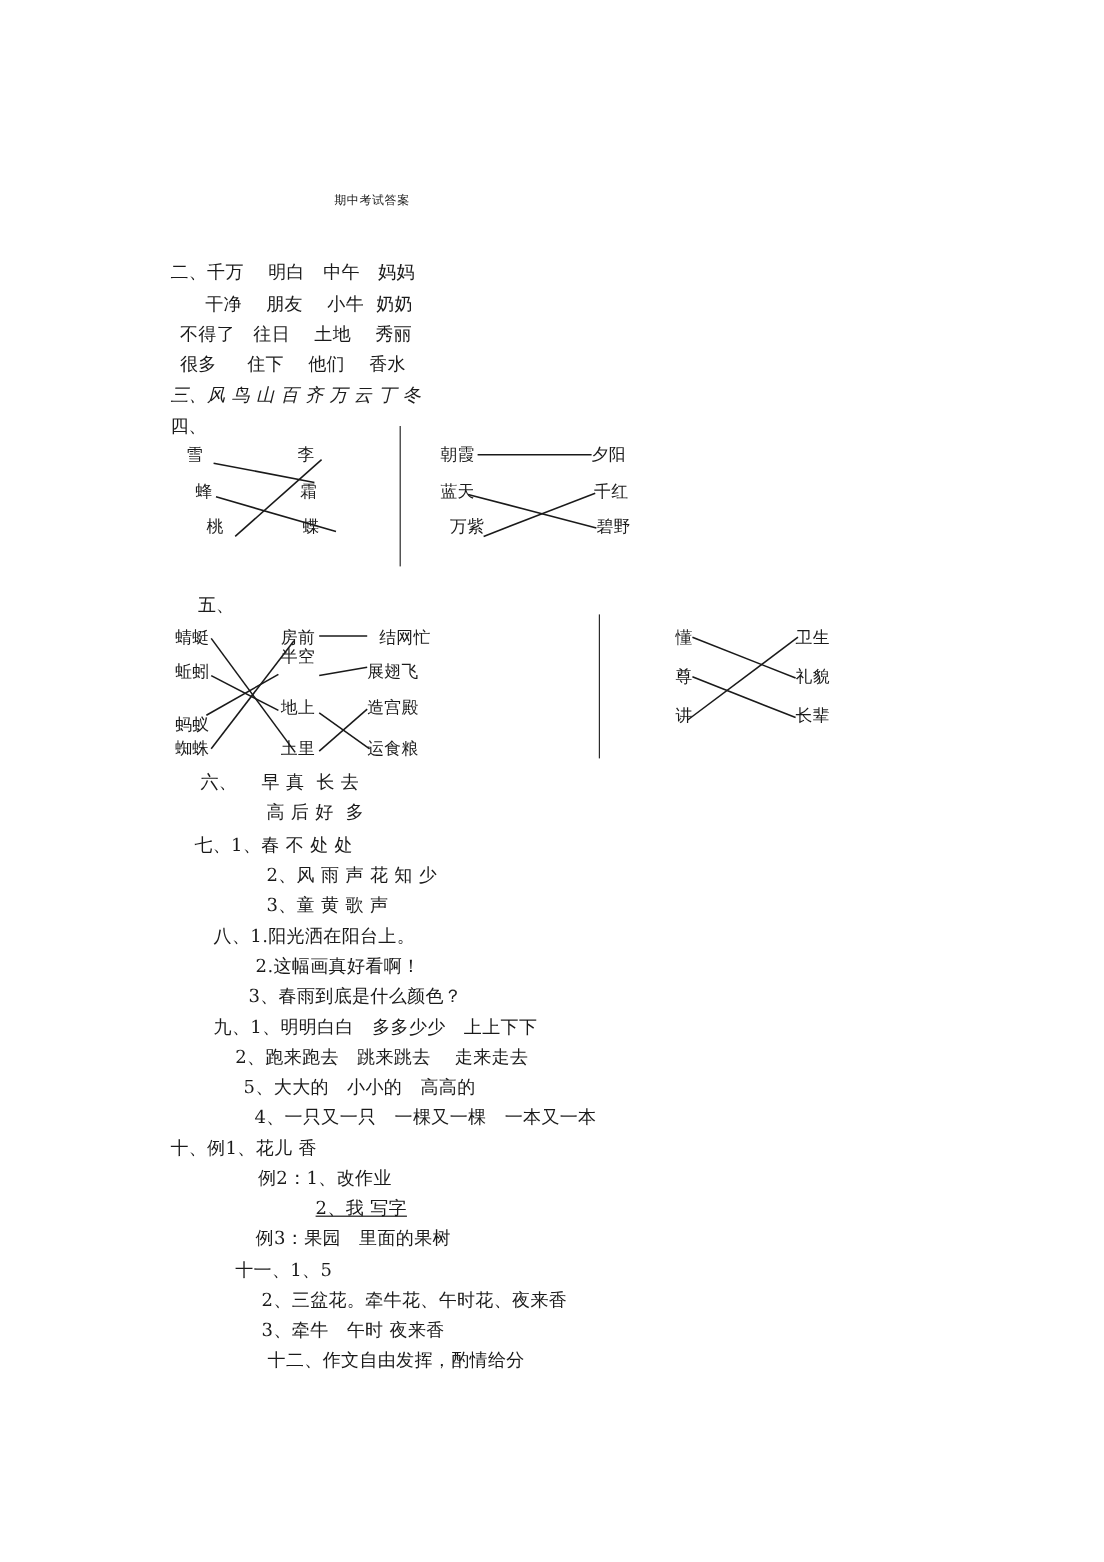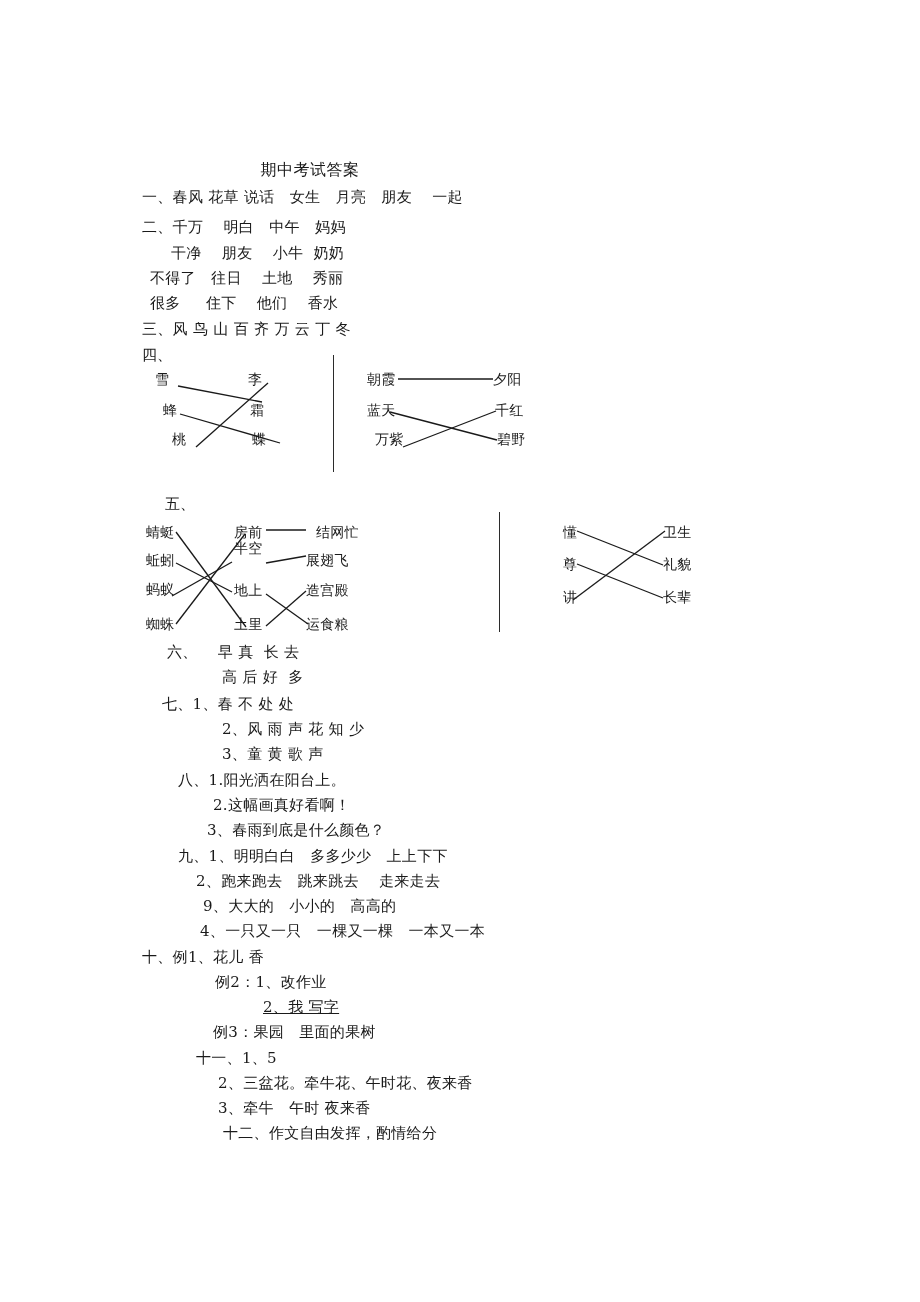--- a/index.html
+++ b/index.html
@@ -18,21 +18,21 @@
     height: 1302px;
     background: #ffffff;
     overflow: hidden;
   }
   .doc-title {
     position: absolute;
     left: 0;
     top: 160px;
     width: 920px;
     text-align: center;
-    font-size: 16px;
+    font-size: 10px;
     letter-spacing: 0.5px;
     padding-left: 0;
   }
   .title-inner {
     display: inline-block;
     transform: translateX(-150px);
   }
   .line {
     position: absolute;
     font-size: 15px;
@@ -73,28 +73,27 @@
 </style>
 </head>
 <body>
 
 <div id="page">
 
   <div class="doc-title">
     <span class="title-inner">期中考试答案</span>
   </div>
 
-  <div class="line" style="left:142px; top:190px;">一、春风 花草 说话   女生   月亮   朋友    一起</div>
 
   <div class="line" style="left:142px; top:220px;">二、千万    明白   中午   妈妈</div>
   <div class="line" style="left:171px; top:246px;">干净    朋友    小牛  奶奶</div>
   <div class="line" style="left:150px; top:271px;">不得了   往日    土地    秀丽</div>
   <div class="line" style="left:150px; top:296px;">很多     住下    他们    香水</div>
 
-  <div class="line" style="left:142px; top:322px;">三、风 鸟 山 百 齐 万 云 丁 冬</div>
+  <div class="line" style="left:142px; top:322px;font-style:italic;">三、风 鸟 山 百 齐 万 云 丁 冬</div>
 
   <div class="sec-label" style="left:142px; top:348px;">四、</div>
 
   <div class="match-word" style="left:155px; top:372px;">雪</div>
   <div class="match-word" style="left:163px; top:403px;">蜂</div>
   <div class="match-word" style="left:172px; top:432px;">桃</div>
   <div class="match-word" style="left:248px; top:372px;">李</div>
   <div class="match-word" style="left:250px; top:403px;">霜</div>
   <div class="match-word" style="left:252px; top:432px;">蝶</div>
 
@@ -104,21 +103,21 @@
   <div class="match-word" style="left:493px; top:372px;">夕阳</div>
   <div class="match-word" style="left:495px; top:403px;">千红</div>
   <div class="match-word" style="left:497px; top:432px;">碧野</div>
 
   <div class="divider" style="left:333px; top:355px; height:117px;"></div>
 
   <div class="sec-label" style="left:165px; top:497px;">五、</div>
 
   <div class="match-word" style="left:146px; top:525px;">蜻蜓</div>
   <div class="match-word" style="left:146px; top:553px;">蚯蚓</div>
-  <div class="match-word" style="left:146px; top:582px;">蚂蚁</div>
+  <div class="match-word" style="left:146px; top:597px;">蚂蚁</div>
   <div class="match-word" style="left:146px; top:617px;">蜘蛛</div>
 
   <div class="match-word" style="left:234px; top:525px;">房前</div>
   <div class="match-word" style="left:234px; top:541px;">半空</div>
   <div class="match-word" style="left:234px; top:583px;">地上</div>
   <div class="match-word" style="left:234px; top:617px;">土里</div>
 
   <div class="match-word" style="left:316px; top:525px;">结网忙</div>
   <div class="match-word" style="left:306px; top:553px;">展翅飞</div>
   <div class="match-word" style="left:306px; top:583px;">造宫殿</div>
@@ -139,22 +138,22 @@
   <div class="line" style="left:162px; top:697px;">七、1、春 不 处 处</div>
   <div class="line" style="left:222px; top:722px;">2、风 雨 声 花 知 少</div>
   <div class="line" style="left:222px; top:747px;">3、童 黄 歌 声</div>
 
   <div class="line" style="left:178px; top:773px;">八、1.阳光洒在阳台上。</div>
   <div class="line" style="left:213px; top:798px;">2.这幅画真好看啊！</div>
   <div class="line" style="left:207px; top:823px;">3、春雨到底是什么颜色？</div>
 
   <div class="line" style="left:178px; top:849px;">九、1、明明白白   多多少少   上上下下</div>
   <div class="line" style="left:196px; top:874px;">2、跑来跑去   跳来跳去    走来走去</div>
-  <div class="line" style="left:203px; top:899px;">9、大大的   小小的   高高的</div>
-  <div class="line" style="left:200px; top:924px;text-align:right;">4、一只又一只   一棵又一棵   一本又一本</div>
+  <div class="line" style="left:203px; top:899px;">5、大大的   小小的   高高的</div>
+  <div class="line" style="left:212px; top:924px;text-align:right;">4、一只又一只   一棵又一棵   一本又一本</div>
 
   <div class="line" style="left:142px; top:950px;">十、例1、花儿 香</div>
   <div class="line" style="left:215px; top:975px;text-align:center;">例2：1、改作业</div>
   <div class="line" style="left:263px; top:1000px;text-decoration:underline;">2、我 写字</div>
   <div class="line" style="left:213px; top:1025px;">例3：果园   里面的果树</div>
 
   <div class="line" style="left:196px; top:1051px;">十一、1、5</div>
   <div class="line" style="left:218px; top:1076px;">2、三盆花。牵牛花、午时花、夜来香</div>
   <div class="line" style="left:218px; top:1101px;">3、牵牛   午时 夜来香</div>
 

